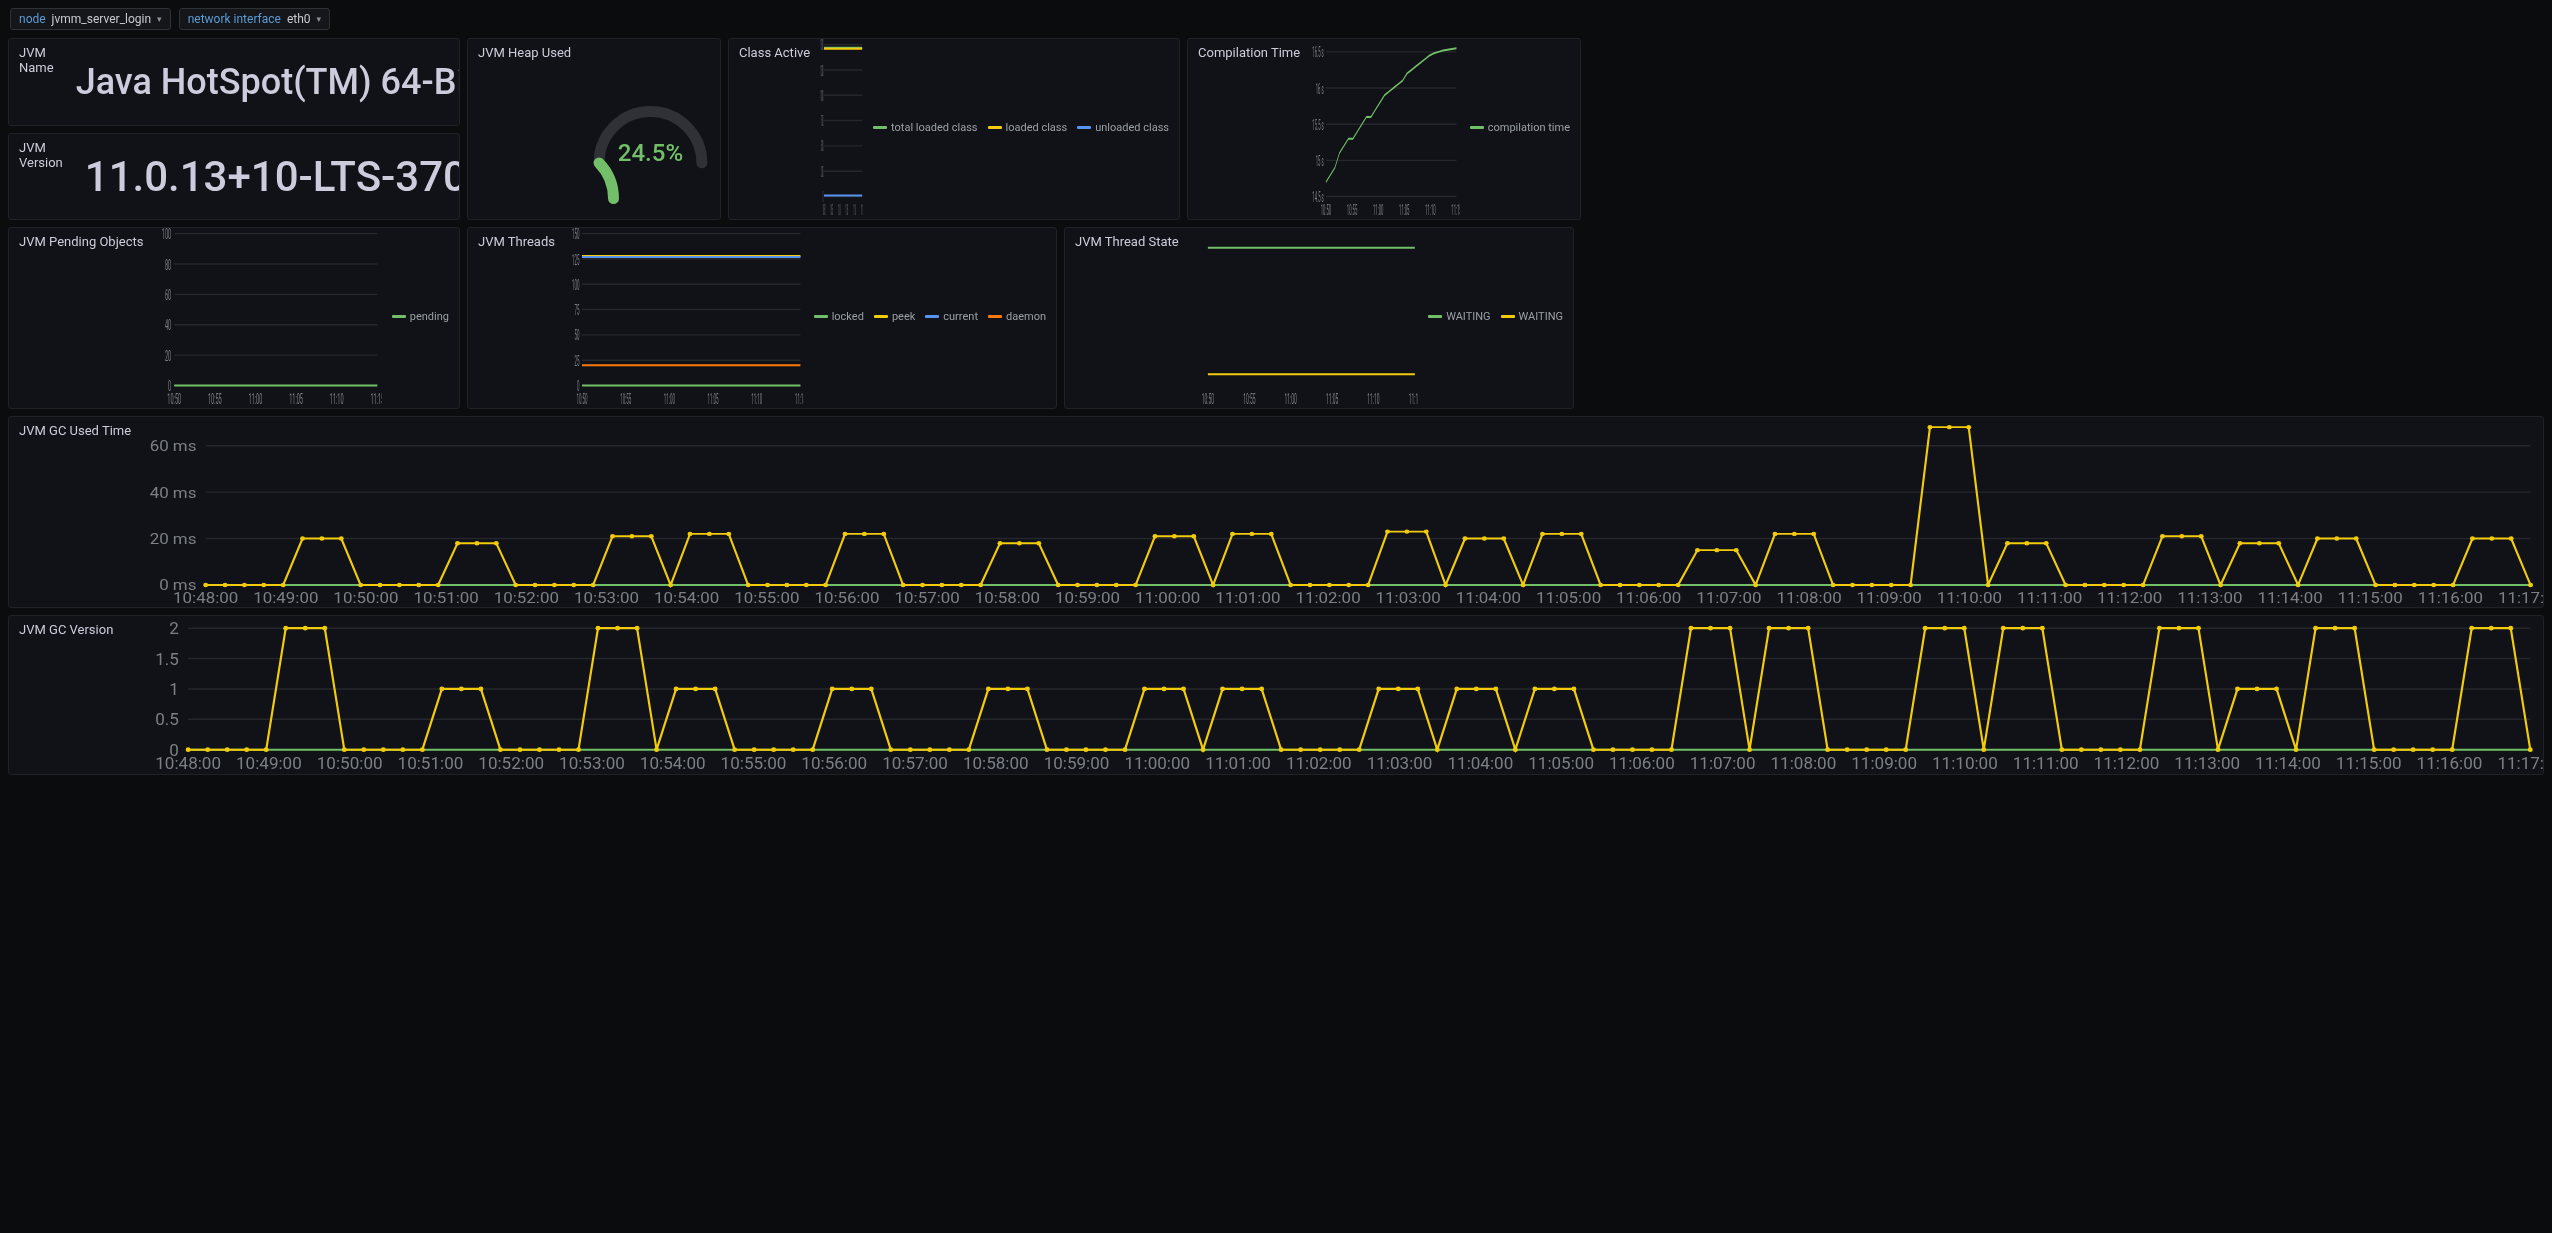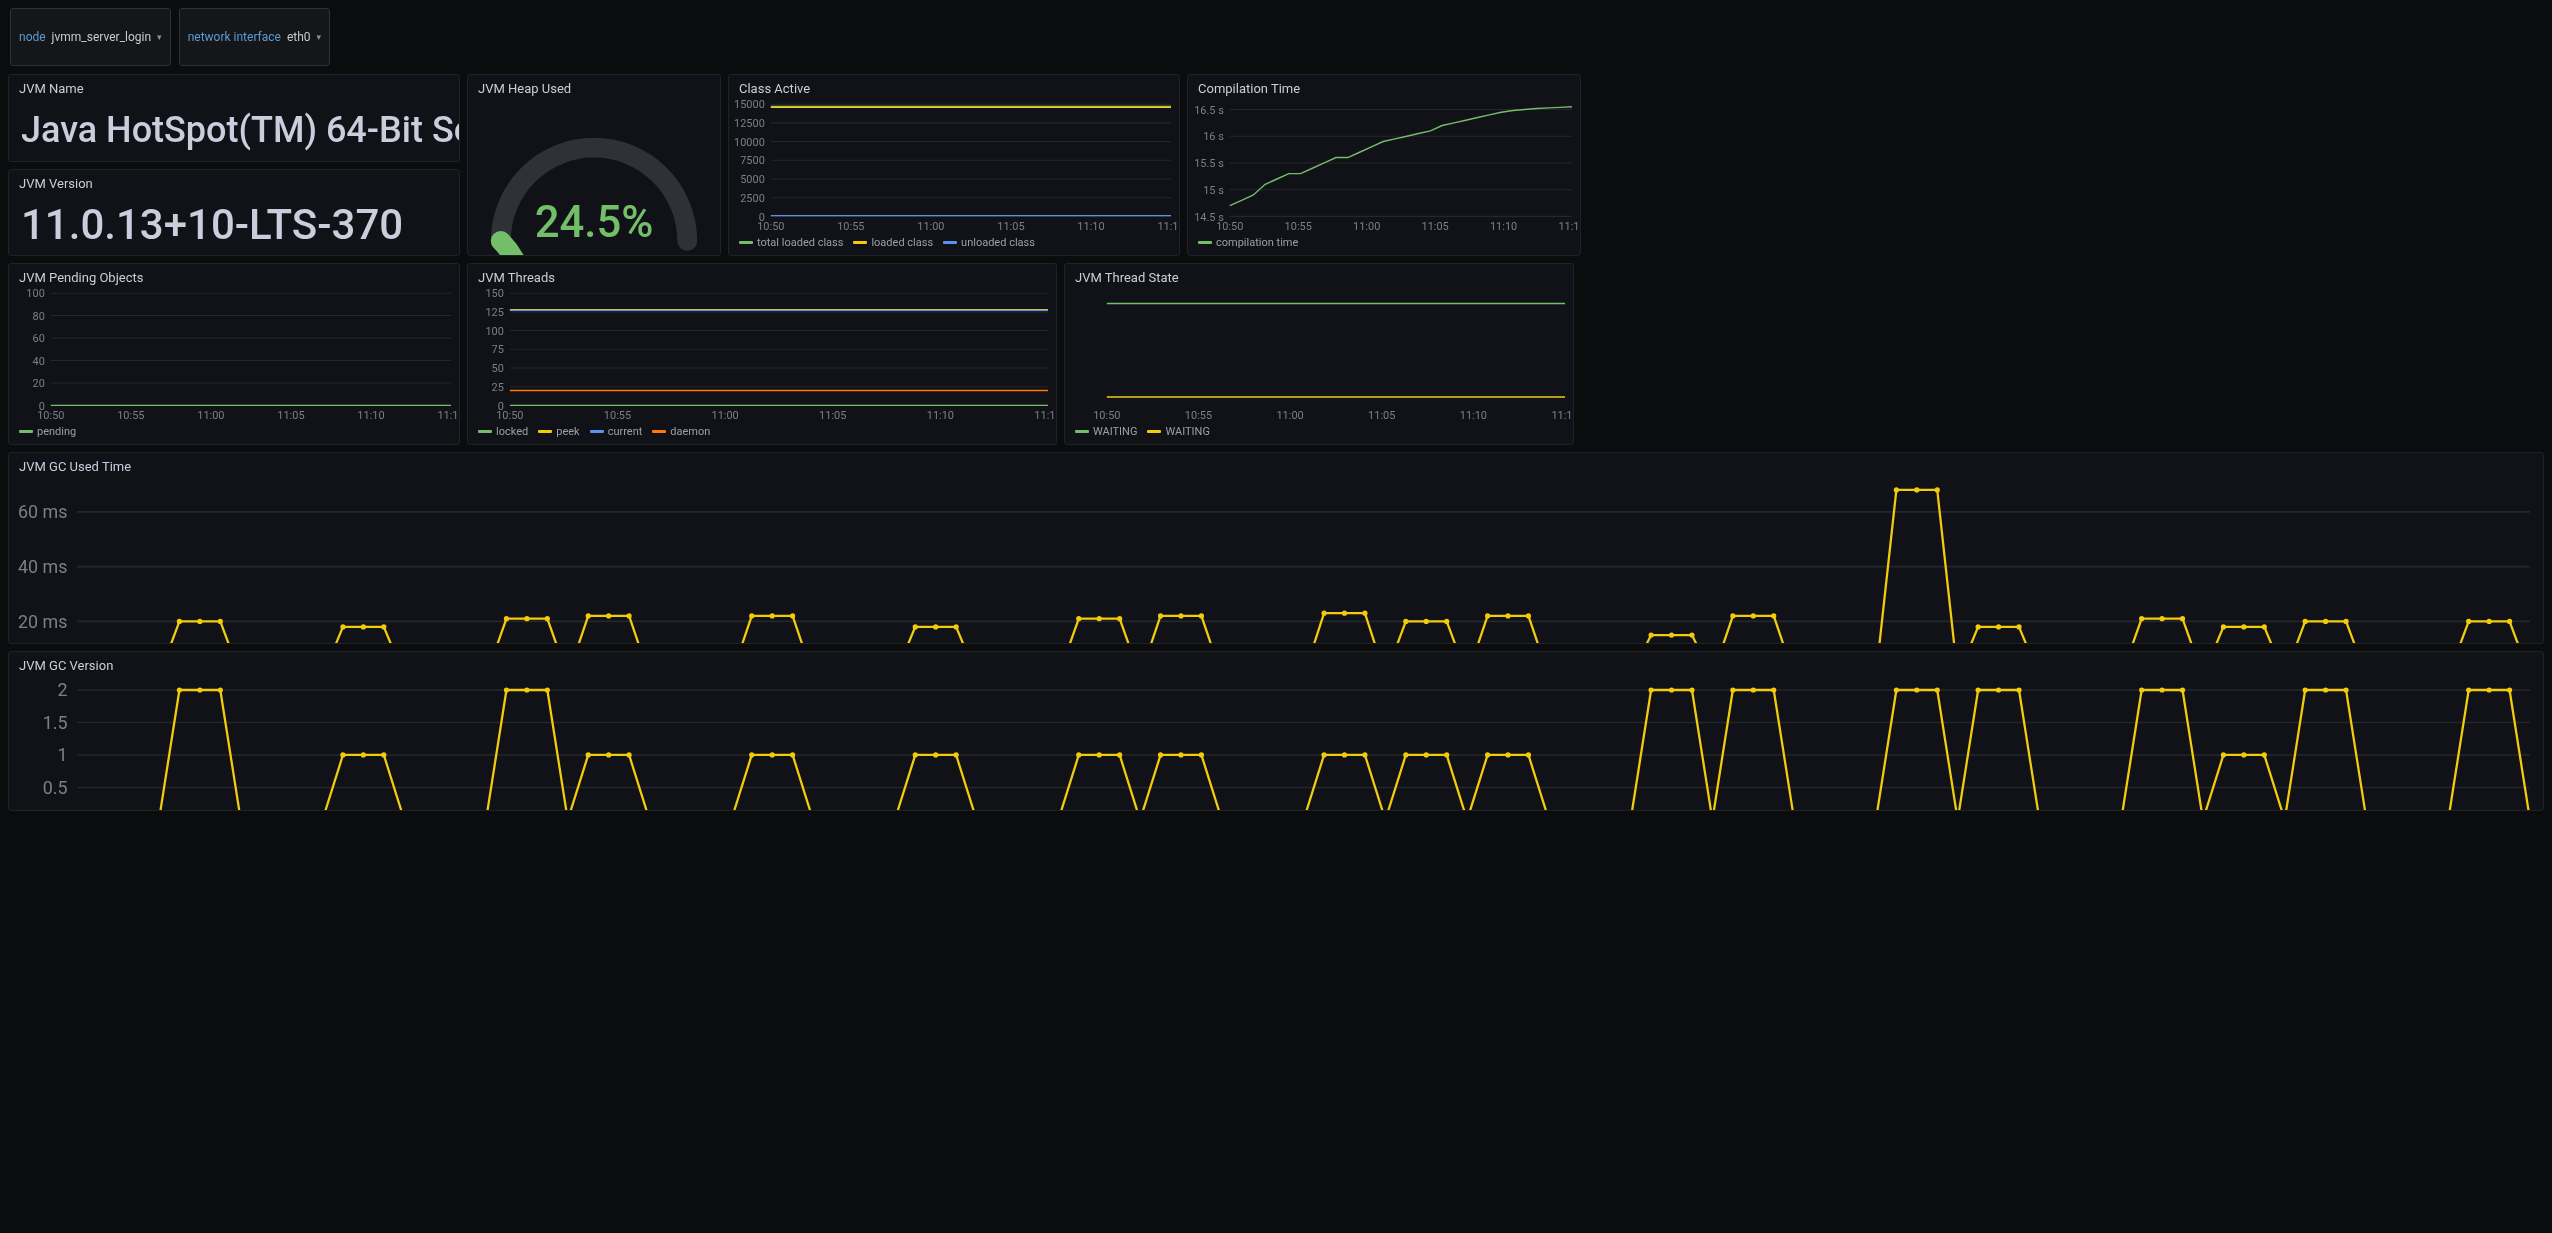--- a/index.html
+++ b/index.html
@@ -1,24 +1,24 @@
 <!DOCTYPE html>
 <html><head>
 <meta charset="utf-8">
 <style>
   html,body{margin:0;padding:0;background:#0b0c0e;color:#ccccdc;font-family:-apple-system,BlinkMacSystemFont,"Segoe UI",Roboto,Helvetica,Arial,sans-serif;font-size:12px;}
   body{transform-origin:top left;}
   .top-bar{display:flex;gap:8px;padding:8px 10px;}
-  .pill{display:flex;align-items:center;gap:6px;background:#141619;border:1px solid #2c3235;border-radius:3px;padding:21px 8px;font-size:12px;}
+  .pill{display:flex;align-items:center;gap:6px;background:#141619;border:1px solid #2c3235;border-radius:3px;padding:3px 8px;font-size:12px;}
   .pill .key{color:#5a9bd4;}
   .pill .val{color:#c7cad0;}
   .pill.blue .key{color:#5a9bd4;}
   .chev{color:#8e9297;font-size:9px;}
   .grid{display:grid;padding:0 8px 8px 8px;gap:7px;}
-  .panel{background:#111217;border:1px solid #1f2226;border-radius:3px;display:flex;flex-direction:column;overflow:hidden;}
+  .panel{background:#111217;border:1px solid #1f2226;border-radius:3px;display:flex;overflow:hidden;}
   .panel-title{color:#ccccdc;font-size:13px;padding:6px 10px 4px 10px;}
   .panel-body{flex:1;position:relative;}
   .bigtext{color:#ccccdc;font-size:42px;font-weight:500;display:flex;align-items:center;height:100%;padding:0 12px;white-space:nowrap;}
   .row1{display:grid;grid-template-columns:452px 254px 452px 394px;gap:7px;height:182px;}
   .col1{display:grid;grid-template-rows:1fr 1fr;gap:7px;height:100%;}
   .row2{display:grid;grid-template-columns:452px 590px 510px;gap:7px;height:182px;}
   .row-wide{height:190px;}
   svg{display:block;}
   .legend{display:flex;flex-wrap:wrap;gap:10px;padding:3px 10px 6px 10px;font-size:11px;color:#9aa0a6;}
   .legend .item{display:flex;align-items:center;gap:4px;}

